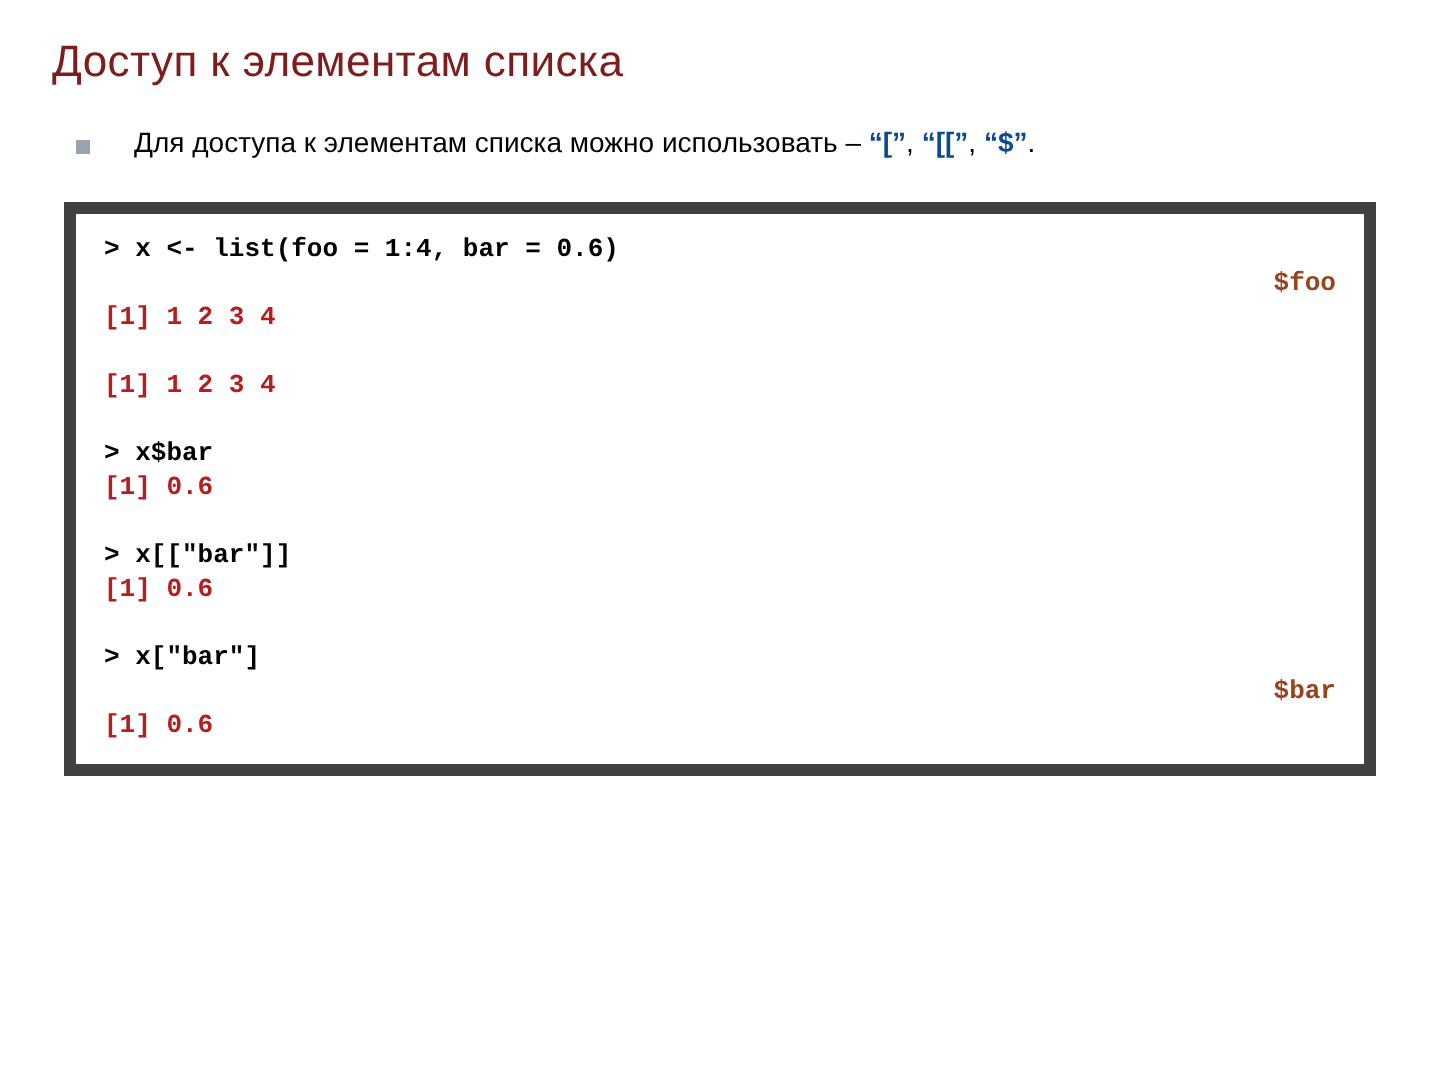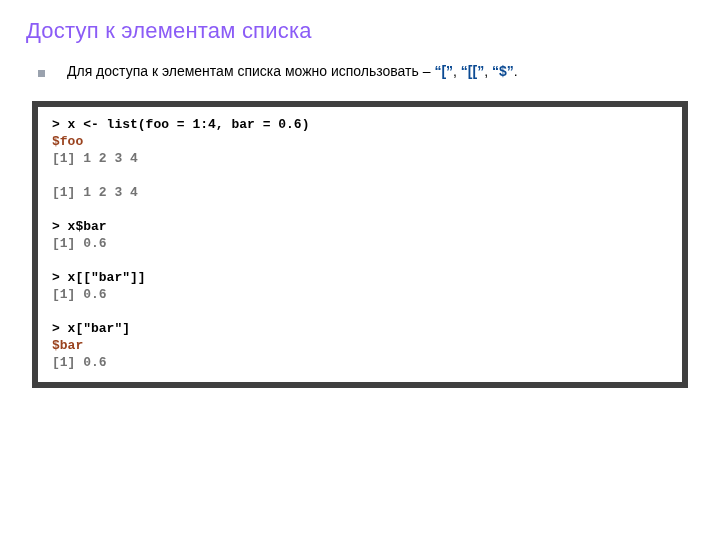--- a/index.html
+++ b/index.html
@@ -15,21 +15,21 @@
   .slide {
     box-sizing: border-box;
     width: 720px;
     height: 540px;
     padding: 18px 26px 10px 26px;
     position: relative;
   }
   .title {
     font-size: 22px;
     font-weight: 400;
-    color: #8b5cf6;
+    color: #7f1d1d;
     margin: 0 0 18px 0;
     letter-spacing: 0.2px;
   }
   .bullet-row {
     display: flex;
     align-items: center;
     margin-bottom: 20px;
     padding-left: 12px;
   }
   .bullet {
@@ -58,23 +58,24 @@
     font-weight: 600;
     line-height: 1.3;
     color: #000;
     box-sizing: border-box;
   }
   .code-box div {
     min-height: 17px;
   }
   .code-box .out-name {
     color: #9a431f;
+    text-align: right;
   }
   .code-box .out-val {
-    color: #737373;
+    color: #b91c1c;
   }
   .code-box .spacer {
     height: 10px;
   }
 </style>
 </head>
 <body>
 <div class="slide">
 
   <h1 class="title">Доступ к элементам списка</h1>

